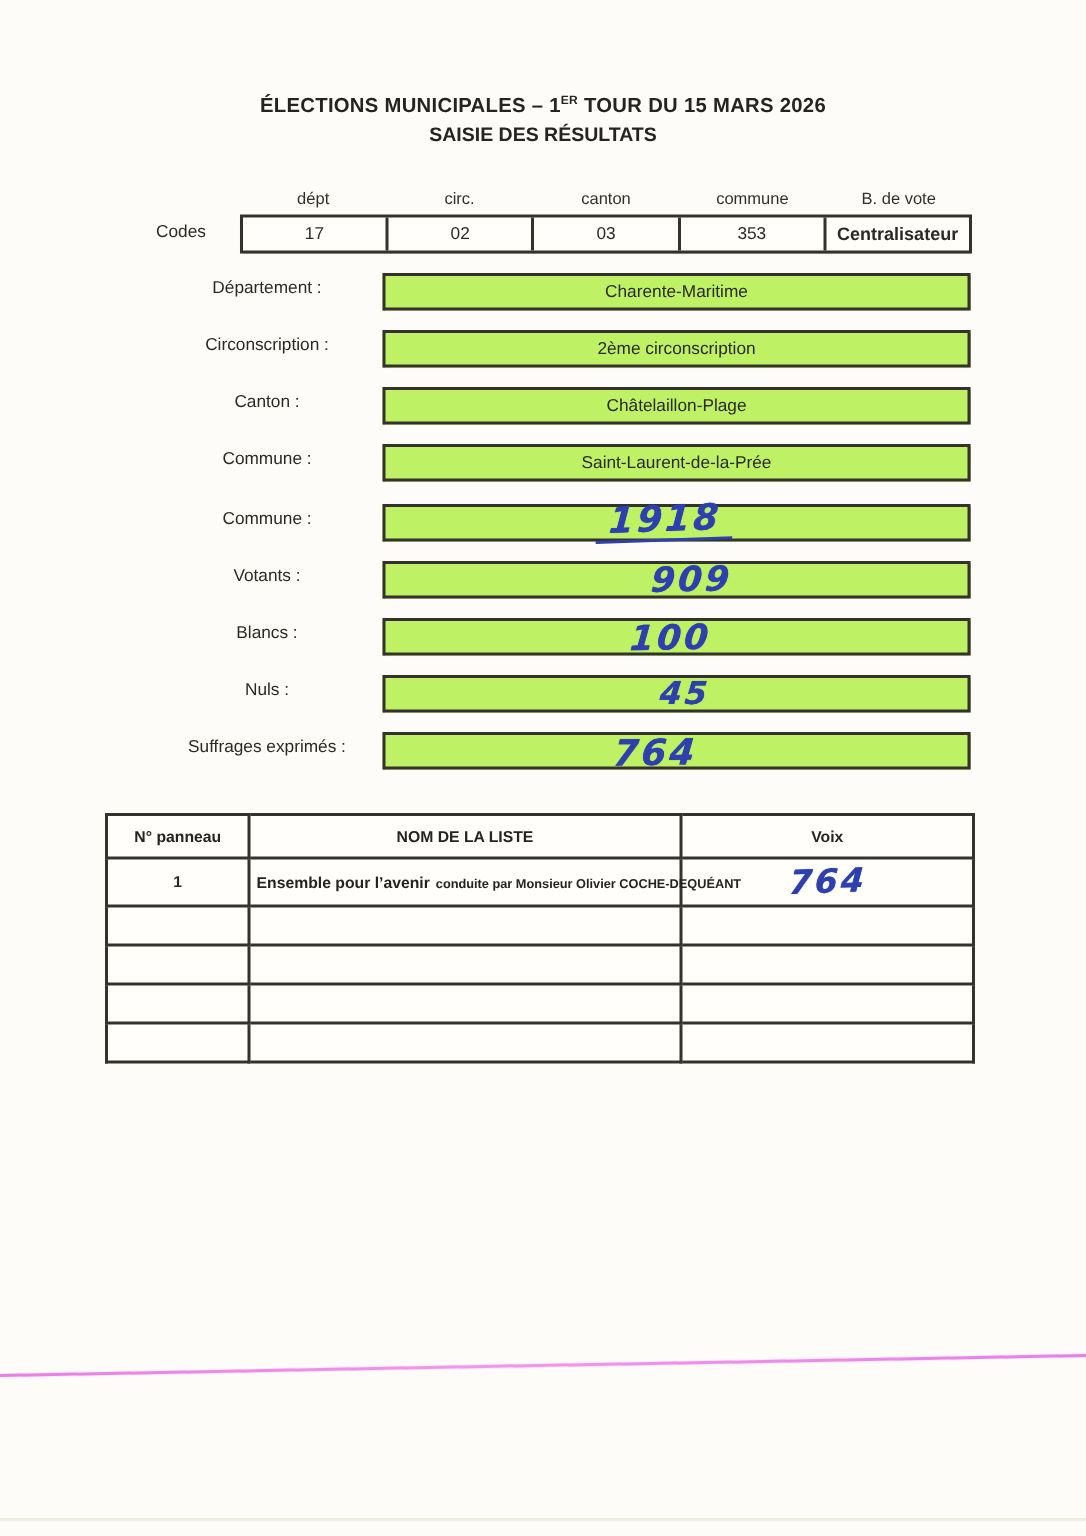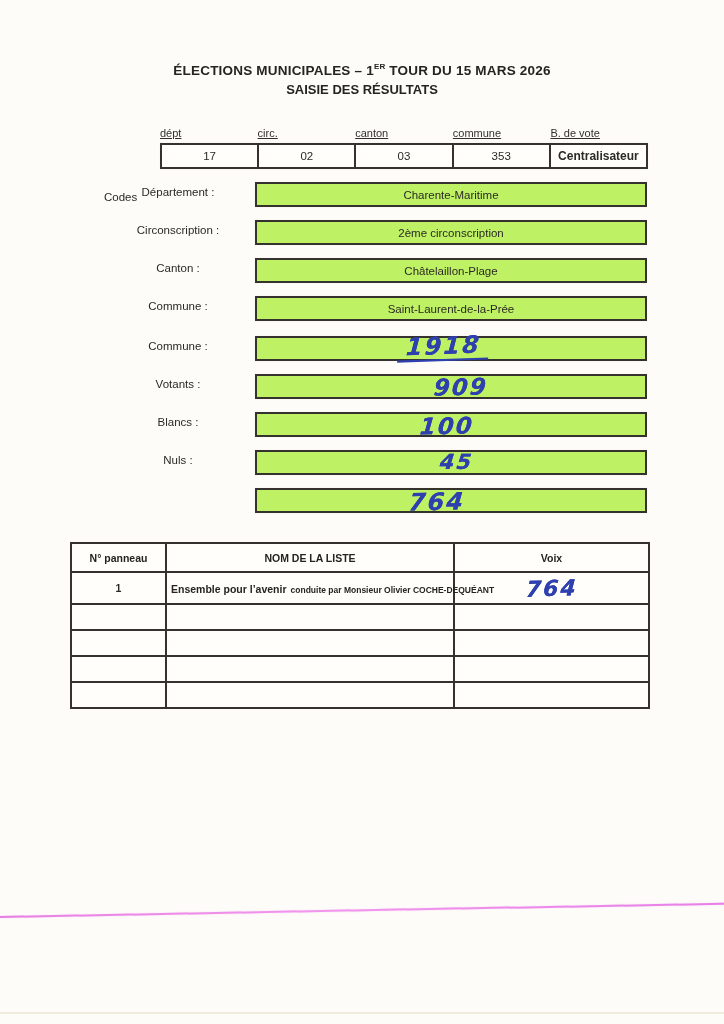--- a/index.html
+++ b/index.html
@@ -8,22 +8,22 @@
     background:#fdfcf9;
     font-family:"Liberation Sans",sans-serif;color:#2c2a26;
   }
   
   .title-block{position:absolute;top:62px;left:0;width:724px;text-align:center;font-weight:bold;}
   .title-line1{font-size:13.5px;letter-spacing:.2px;color:#262420;}
   .title-line1 sup{font-size:8px;}
   .title-line2{font-size:13px;margin-top:4px;color:#262420;}
   
   .codes-headers{position:absolute;left:160px;top:127px;width:488px;display:flex;font-size:11px;color:#33302b;}
-  .codes-headers span{flex:1;text-decoration:underline;}
-  .codes-label{position:absolute;left:104px;top:149px;font-size:11.5px;color:#2b2924;margin-top:42px;}
+  .codes-headers span{flex:1;text-align:center;}
+  .codes-label{position:absolute;left:104px;top:149px;font-size:11.5px;color:#2b2924;}
   .codes-boxes{
     position:absolute;left:160px;top:143px;width:484px;height:22px;
     border:2px solid #35322d;display:flex;background:#fffefb;
     box-shadow:0 0 .5px rgba(0,0,0,.45);
   }
   .codes-cell{flex:1;border-left:2px solid #35322d;display:flex;align-items:center;justify-content:center;font-size:11.5px;}
   .codes-cell:first-child{border-left:none;}
   .codes-cell.bold{font-weight:bold;font-size:12px;}
   
   .field{position:absolute;left:0;width:724px;height:26px;}
@@ -138,20 +138,21 @@
           <span class="hw" style="font-size: 23px; transform: translate(-4px, 2px) rotate(-1deg) skewX(-6deg);">100</span>
         </div>
       </div>
       <div class="field" style="top: 450px;">
         <span class="field-label">Nuls :</span>
         <div class="field-box">
           <span class="hw" style="font-size: 21px; transform: translate(6px, 0px) rotate(0deg) skewX(-6deg);">45</span>
         </div>
       </div>
       <div class="field" style="top: 488px;">
+        <span class="field-label">Suffrages exprimés :</span>
         <div class="field-box">
           <span class="hw" style="font-size: 24px; transform: translate(-14px, 1px) rotate(-1deg) skewX(-6deg);">764</span>
         </div>
       </div>
     </div>
 
   <table class="results">
     <colgroup>
       <col style="width:95px">
         <col style="width:288px">

